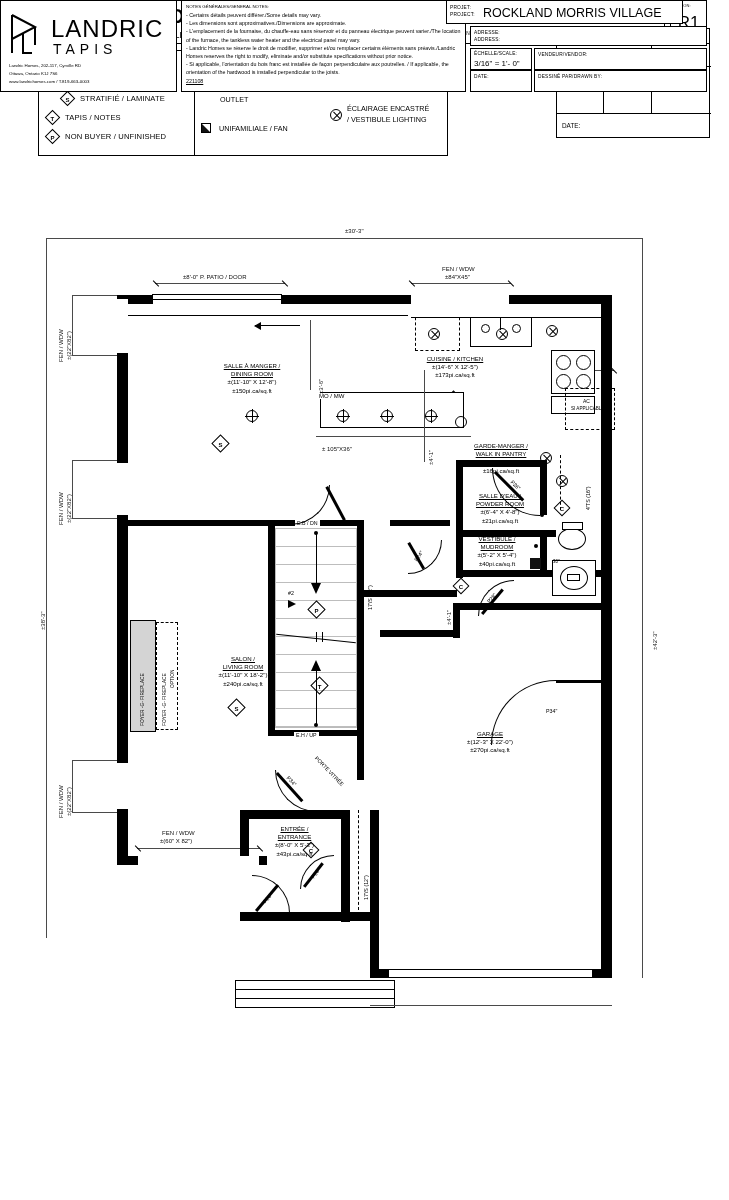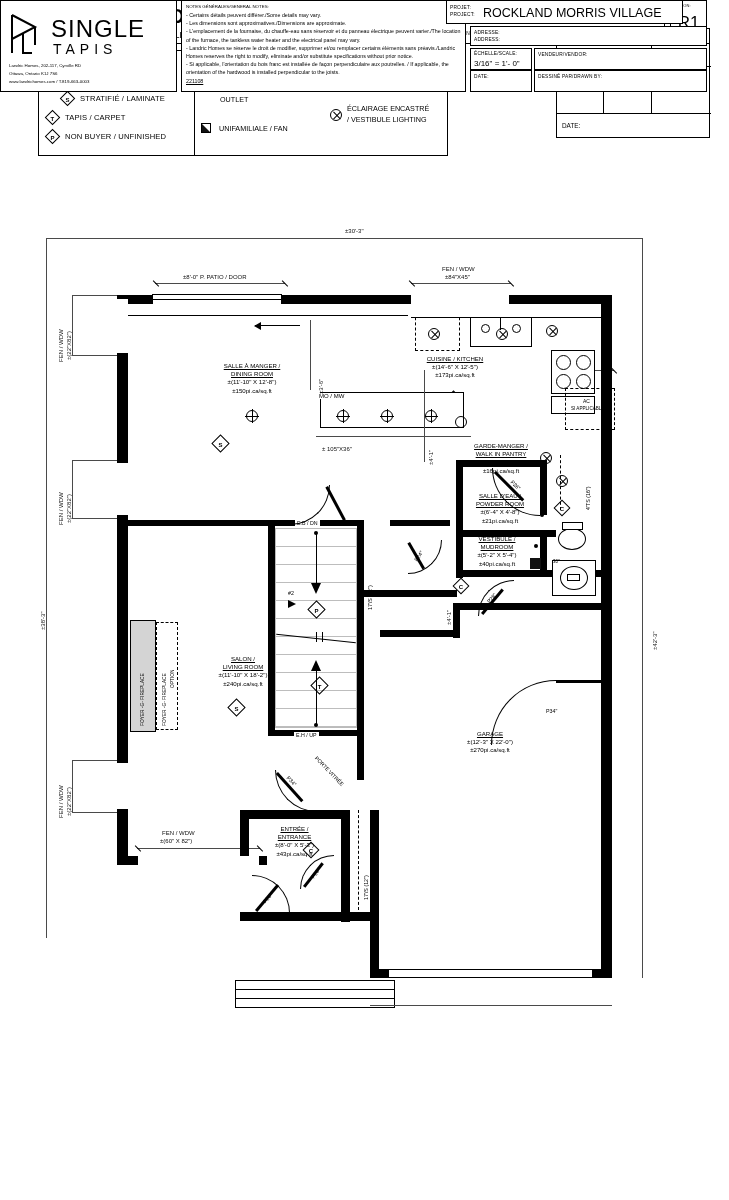--- a/index.html
+++ b/index.html
@@ -137,21 +137,21 @@
       <div class="lg-row" style="left:8px; top:42px;padding-left:15px;">
         <span class="dia">
             <span>S</span>
           </span>
         <span style="margin-left:7px;">STRATIFIÉ / LAMINATE</span>
       </div>
       <div class="lg-row" style="left:8px; top:61px;">
         <span class="dia">
             <span>T</span>
           </span>
-        <span style="margin-left:7px;">TAPIS / CARPET</span>
+        <span style="margin-left:7px;">TAPIS / NOTES</span>
       </div>
       <div class="lg-row" style="left:8px; top:80px;">
         <span class="dia">
             <span>P</span>
           </span>
         <span style="margin-left:7px;">NON BUYER / UNFINISHED</span>
       </div>
     </div>
 
     <div class="vdiv"></div>
@@ -575,21 +575,21 @@
 
     <div class="tbbox" style="left:0; top:0; width:177px; height:92px;">
       <div class="logo-mark">
         <svg width="36" height="42" viewBox="0 0 36 42">
           <path d="M3 2 L3 40" stroke="#000" stroke-width="2" fill="none"></path>
           <path d="M3 2 L26 14 L3 26" stroke="#000" stroke-width="2" fill="none"></path>
           <path d="M14 20 L14 40 L23 40" stroke="#000" stroke-width="2" fill="none"></path>
           <path d="M26 14 L26 32" stroke="#000" stroke-width="2" fill="none"></path>
         </svg>
       </div>
-      <div class="abs" style="left:50px; top:14px; font-size:24px; letter-spacing:1px;">SINGLE</div>
+      <div class="abs" style="left:50px; top:14px; font-size:24px; letter-spacing:1px;">LANDRIC</div>
       <div class="abs" style="left:52px; top:40px; font-size:14px; letter-spacing:5px;">TAPIS</div>
       <div class="abs" style="left:8px; top:62px; font-size:4.4px;">Landric Homes, 202-117, Cyrville RD</div>
       <div class="abs" style="left:8px; top:70px; font-size:4.4px;">Ottawa, Ontario K1J 7S6</div>
       <div class="abs" style="left:8px; top:78px; font-size:4.4px;">www.landrichomes.com / T.819-663-0003</div>
     </div>
 
     <div class="tbbox" style="left:181px; top:0; width:285px; height:92px; padding:3px 4px;">
       <div style="font-size:4.4px; margin-bottom:2px;">NOTES GÉNÉRALES/GENERAL NOTES:</div>
       <div class="notes-li">- Certains détails peuvent différer./Some details may vary.</div>
       <div class="notes-li">- Les dimensions sont approximatives./Dimensions are approximate.</div>

